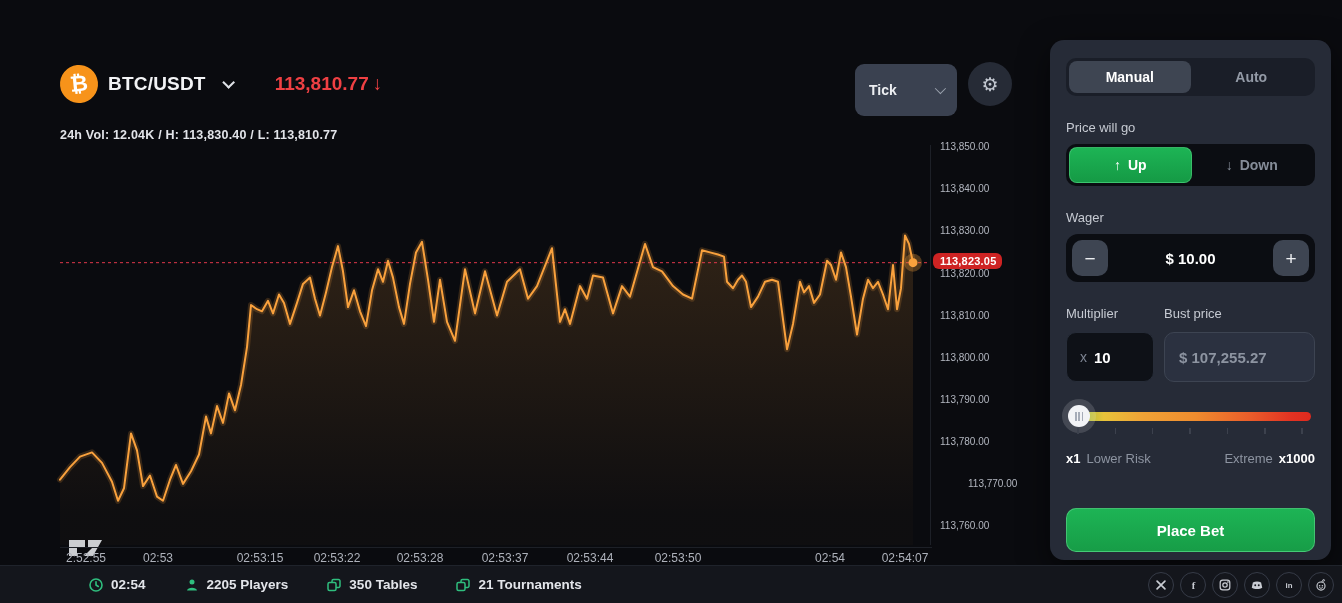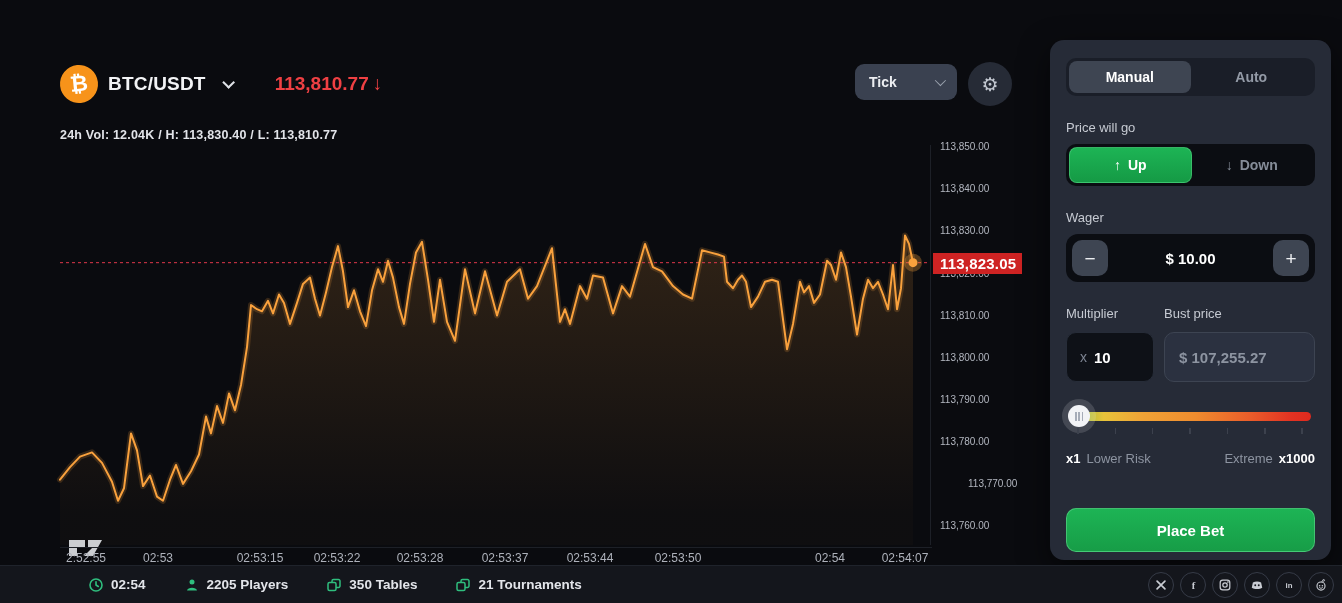--- a/index.html
+++ b/index.html
@@ -12,39 +12,39 @@
   .pair-selector { display:flex; align-items:center; gap:10px; background:none; border:none; cursor:pointer; }
   .btc-icon { width:38px; height:38px; border-radius:50%; background:#f7931a; color:#fff;
               display:flex; align-items:center; justify-content:center; font-size:22px; font-weight:bold;
               transform:rotate(-6deg); }
   .pair-label { color:#f2f3f5; font-size:19px; font-weight:800; letter-spacing:.2px; transform:rotate(0); }
   .chev { width:9px; height:9px; border-right:2px solid #dfe2e7; border-bottom:2px solid #dfe2e7;
           transform:rotate(45deg) translateY(-3px); margin-left:6px; }
   .price-wrap { margin-left:44px; color:#ef4043; font-size:19px; font-weight:800; display:flex; gap:4px; align-items:center; }
   .stats { position:absolute; left:60px; top:128px; color:#e2e4e9; font-size:12.5px; font-weight:600; letter-spacing:.2px; }
 
-  .interval-btn { position:absolute; left:855px; top:64px; width:102px; height:36px; background:#3a4150;
+  .interval-btn { position:absolute; left:855px; top:64px; width:102px; height:52px; background:#3a4150;
           border:none; border-radius:9px; color:#eceef1; font-size:14px; font-weight:600; cursor:pointer;
           display:flex; align-items:center; justify-content:space-between; padding:0 14px; }
   .interval-btn .chev2 { width:8px; height:8px; border-right:1.8px solid #9aa1ad; border-bottom:1.8px solid #9aa1ad;
           transform:rotate(45deg) translateY(-2px); }
   .gear-btn { position:absolute; left:968px; top:62px; width:44px; height:44px; border-radius:50%;
           background:#262b36; border:none; color:#c3c8d1; font-size:19px; cursor:pointer;
           display:flex; align-items:center; justify-content:center; }
 
   
   .plot { position:absolute; left:60px; top:145px; width:870px; height:400px; }
   .plot svg { position:absolute; left:0; top:0; overflow:visible; }
   .watermark { position:absolute; left:8px; bottom:10px; opacity:.92; cursor:pointer; background:none; border:none; }
 
   .y-axis-col { position:absolute; left:930px; top:145px; width:108px; height:400px;
                 border-left:1px solid #1d2027; }
   .ytick { position:absolute; left:9px; color:#b3b7c0; font-size:10px; }
-  .price-tag { position:absolute; left:2px; background:#ce2323; color:#fff; font-size:15px; font-weight:800;
-               padding:2px 6px 2px 7px; border-radius:0; letter-spacing:.2px; }
+  .price-tag { position:absolute; left:2px; background:#ce2323; color:#fff; font-size:11px; font-weight:800;
+               padding:2px 6px 2px 7px; border-radius:6px; letter-spacing:.2px; }
 
   .x-axis { position:absolute; left:60px; top:547px; width:872px; height:18px; border-top:1px solid #1d2027; }
   .xtick { position:absolute; top:3px; transform:translateX(-50%); color:#aeb2bb; font-size:12px; white-space:nowrap; }
 
   
   .bet-panel { position:absolute; left:1050px; top:40px; width:281px; height:520px; background:#262b37;
                border-radius:14px; padding:18px 16px 8px; box-shadow:0 10px 30px rgba(0,0,0,.55);
                display:flex; flex-direction:column; }
   .tabs { display:flex; background:#1a1e28; border-radius:10px; padding:3px; height:38px; }
   .tab { flex:1; border:none; background:none; border-radius:8px; color:#939aa6; font-size:14px; font-weight:600; cursor:pointer; }

